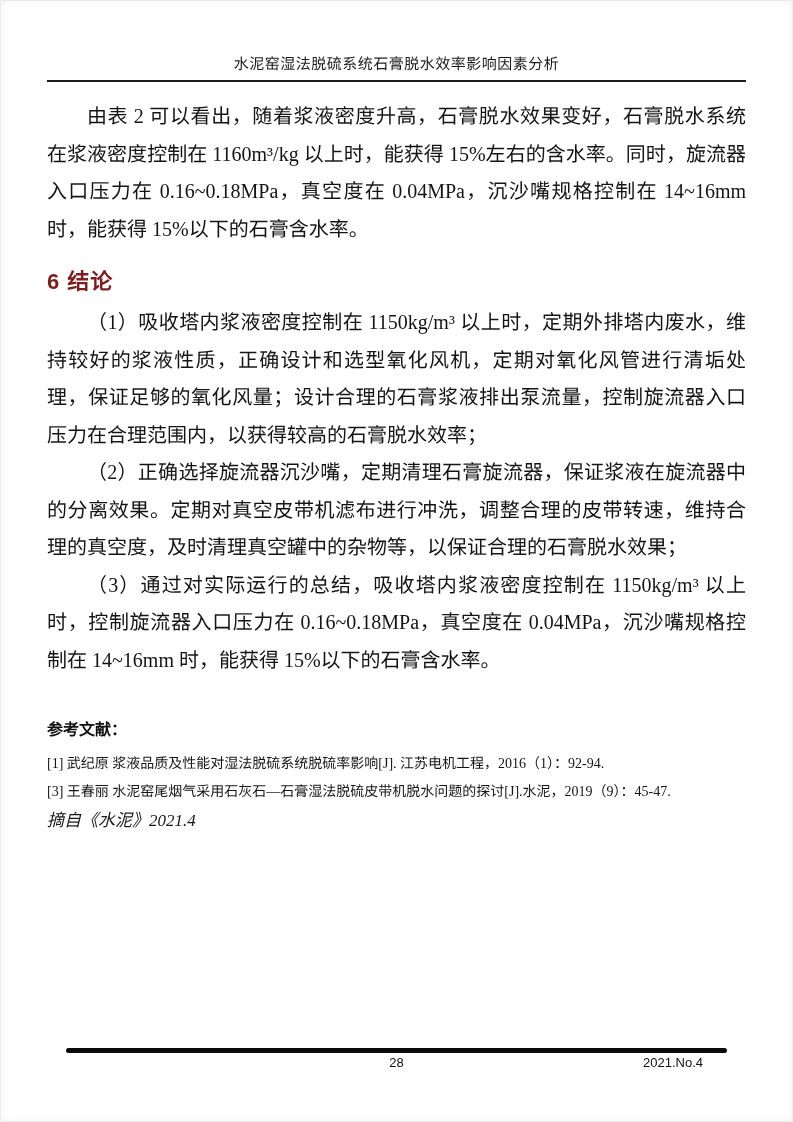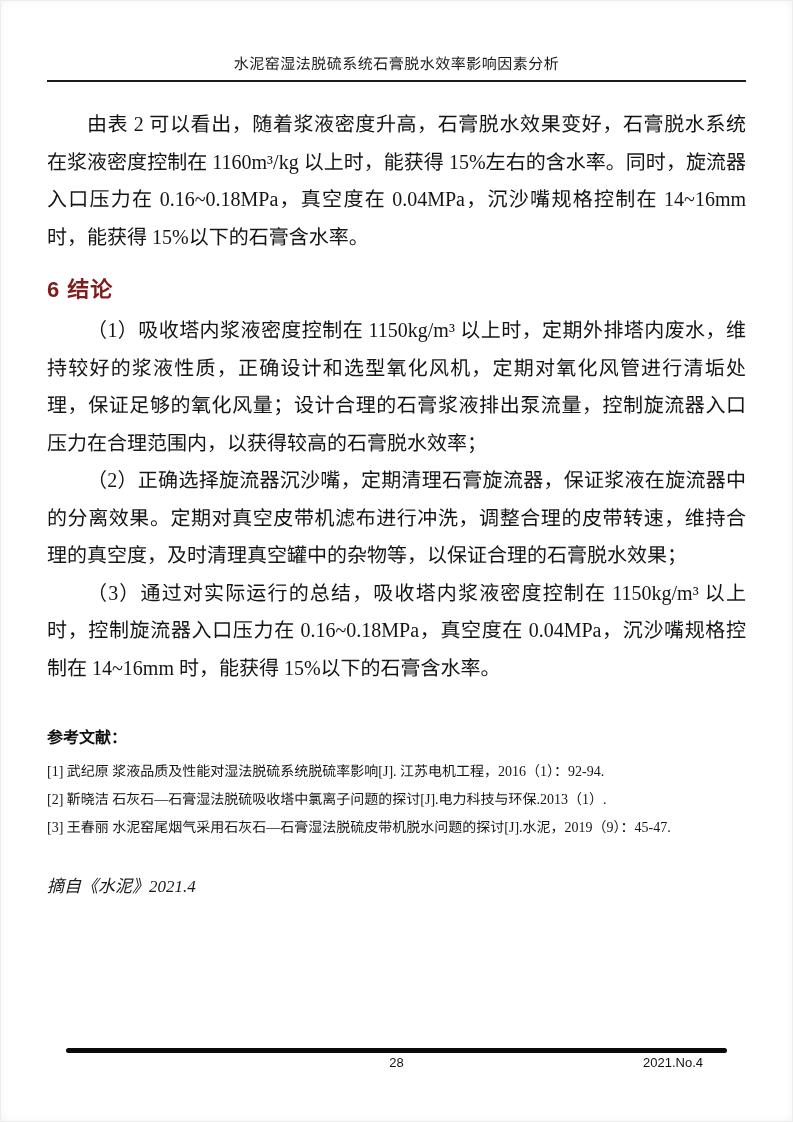--- a/index.html
+++ b/index.html
@@ -40,21 +40,21 @@
   .body-para {
     margin: 0;
     font-size: 20px;
     line-height: 37.5px;
     text-align: justify;
     text-justify: inter-ideograph;
     text-indent: 2em;
     color: #141414;
   }
   .first-para {
-    margin-top: 24px;
+    margin-top: 16px;
   }
   .section-heading {
     margin: 15px 0 9px 0;
     font-size: 22px;
     font-weight: bold;
     font-family: "Liberation Sans", "DejaVu Sans", sans-serif;
     color: #7f1d1d;
     letter-spacing: 1px;
   }
   
@@ -68,21 +68,20 @@
     margin-bottom: 10px;
   }
   .reference-item {
     margin: 0;
     font-size: 14px;
     line-height: 28px;
     text-align: left;
     color: #161616;
   }
   .source-note {
-    margin-top: 30px;
     font-size: 17px;
     font-style: italic;
     color: #1a1a1a;
   }
   
   .footer {
     position: absolute;
     left: 66px;
     right: 66px;
     top: 1048px;
@@ -129,21 +128,20 @@
 
     <p class="body-para">（1）吸收塔内浆液密度控制在 1150kg/m³ 以上时，定期外排塔内废水，维持较好的浆液性质，正确设计和选型氧化风机，定期对氧化风管进行清垢处理，保证足够的氧化风量；设计合理的石膏浆液排出泵流量，控制旋流器入口压力在合理范围内，以获得较高的石膏脱水效率；</p>
 
     <p class="body-para">（2）正确选择旋流器沉沙嘴，定期清理石膏旋流器，保证浆液在旋流器中的分离效果。定期对真空皮带机滤布进行冲洗，调整合理的皮带转速，维持合理的真空度，及时清理真空罐中的杂物等，以保证合理的石膏脱水效果；</p>
 
     <p class="body-para">（3）通过对实际运行的总结，吸收塔内浆液密度控制在 1150kg/m³ 以上时，控制旋流器入口压力在 0.16~0.18MPa，真空度在 0.04MPa，沉沙嘴规格控制在 14~16mm 时，能获得 15%以下的石膏含水率。</p>
 
     <div class="references">
       <div class="references-heading">参考文献：</div>
       <p class="reference-item">[1] 武纪原  浆液品质及性能对湿法脱硫系统脱硫率影响[J]. 江苏电机工程，2016（1）：92-94.</p>
-      <p class="reference-item">[2] 靳晓洁  石灰石—石膏湿法脱硫吸收塔中氯离子问题的探讨[J].电力科技与环保.2013（1）.</p>
       <p class="reference-item">[3] 王春丽  水泥窑尾烟气采用石灰石—石膏湿法脱硫皮带机脱水问题的探讨[J].水泥，2019（9）：45-47.</p>
     </div>
 
     <div class="source-note">摘自《水泥》2021.4</div>
 
   </div>
 
   <div class="footer">
     <div class="footer-rule"></div>
     <div class="footer-row">

